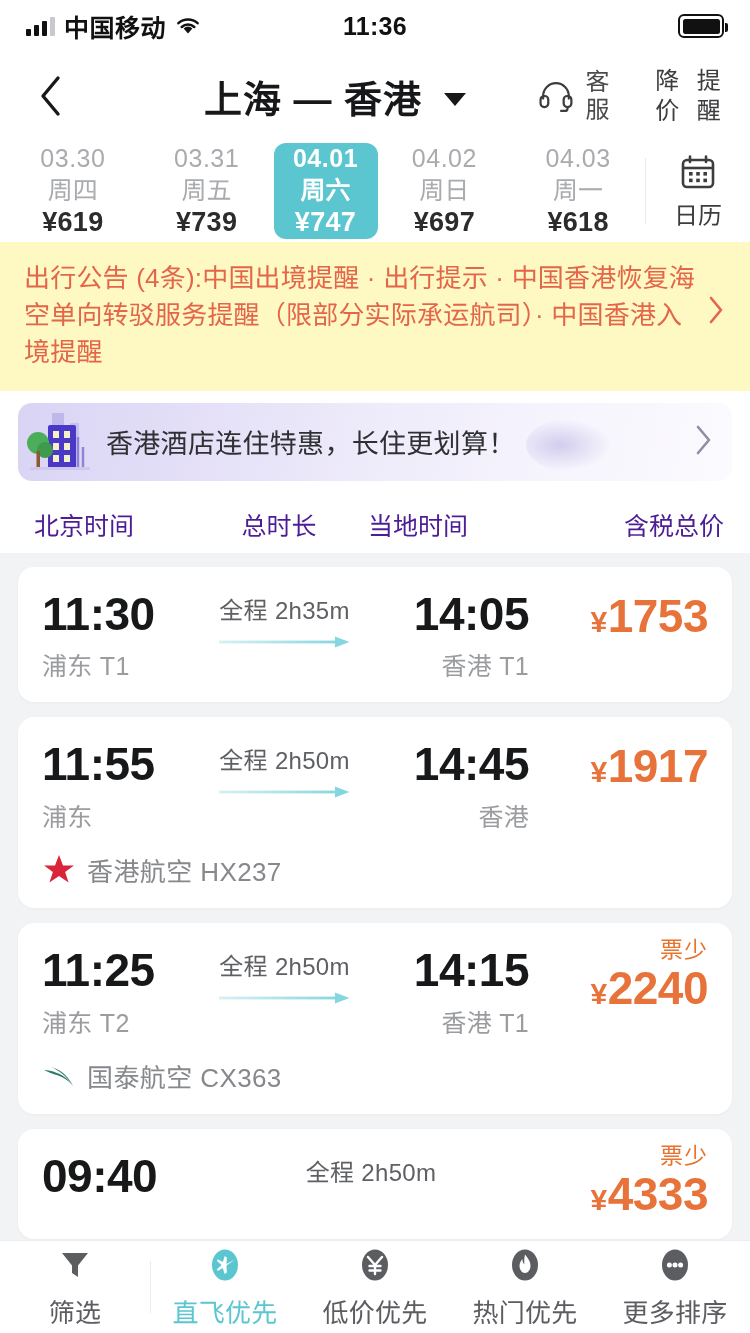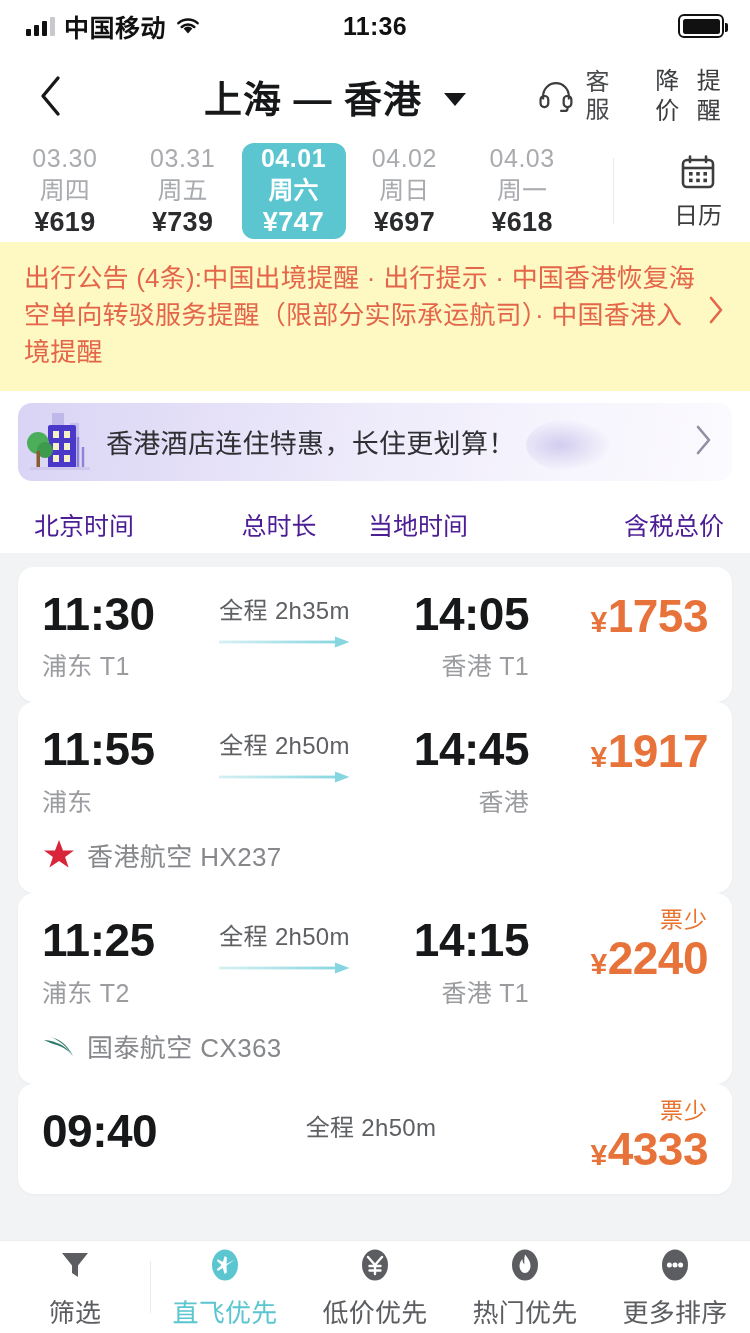--- a/index.html
+++ b/index.html
@@ -58,21 +58,21 @@
     border-top:13px solid #17181a; margin-top:6px; margin-left:2px;
   }
   .nav-actions { margin-left:auto; display:flex; align-items:center; gap:30px; }
   .nav-act { display:flex; flex-direction:row; align-items:center; justify-content:center; gap:3px; width:80px; cursor:pointer; }
   .nav-act-label { font-size:24px; color:#4a4b4d; line-height:1.18; text-align:center; }
   .nav-act-2line { font-size:24px; color:#3c3d3f; line-height:1.25; text-align:center; }
 
   
   .datestrip {
     flex:0 0 102px; height:102px; background:#ffffff;
-    display:flex; align-items:stretch; padding:0 0 0 6px;gap:32px;
+    display:flex; align-items:stretch; padding:0 0 0 6px;
   }
   .dates { flex:1; display:flex; align-items:center; }
   .date-cell {
     flex:1; height:96px; display:flex; flex-direction:column;
     align-items:center; justify-content:center; gap:1px;
     border-radius:12px; cursor:pointer;
   }
   .date-cell .d1 { font-size:25px; color:#a9abaf; letter-spacing:.5px; line-height:1.22; }
   .date-cell .d2 { font-size:25px; color:#a9abaf; line-height:1.22; }
   .date-cell .d3 { font-size:27px; color:#2b2c2e; font-weight:700; line-height:1.22; letter-spacing:.3px; }
@@ -118,21 +118,21 @@
     padding:0 26px 0 34px; font-size:25px; color:#4c1d95;
   }
   .ch1 { width:170px; }
   .ch2 { width:150px; text-align:center;font-family:Liberation Serif, serif; }
   .ch3 { flex:1; text-align:left; padding-left:14px; }
   .ch4 { text-align:right; }
 
   
   .list {
     flex:1; overflow:hidden; padding:14px 18px 0; background:#f2f3f5;
-    display:flex; flex-direction:column; 
+    display:flex; flex-direction:column; gap:15px;
   }
   .card {
     background:#ffffff; border-radius:16px; padding:22px 24px 20px;
     box-shadow:0 1px 3px rgba(0,0,0,.035); position:relative; cursor:pointer;
     flex:0 0 auto;
   }
   .card-main { display:flex; align-items:flex-start; }
   .leg { width:178px; }
   .leg .t { font-size:46px; font-weight:700; color:#17181a; letter-spacing:-.5px; line-height:1.1; }
   .leg .ap { font-size:25px; color:#9a9ca0; margin-top:7px; letter-spacing:.3px; }

